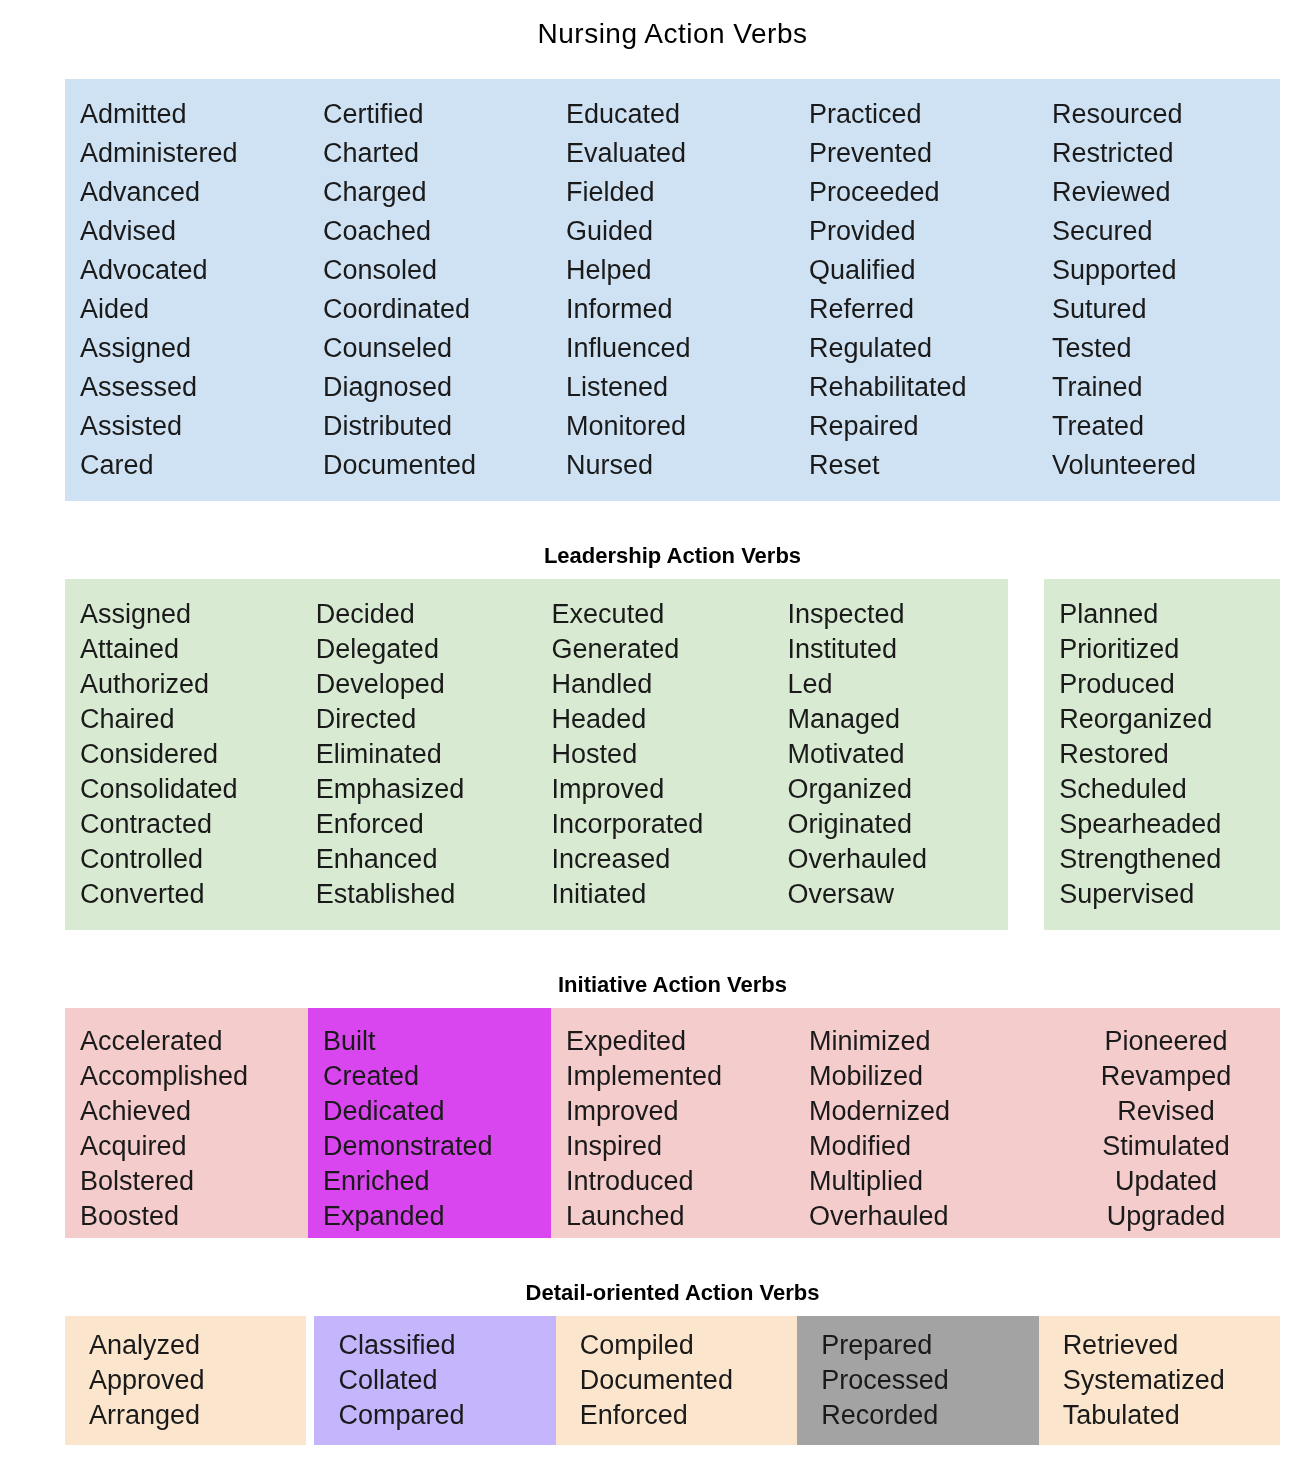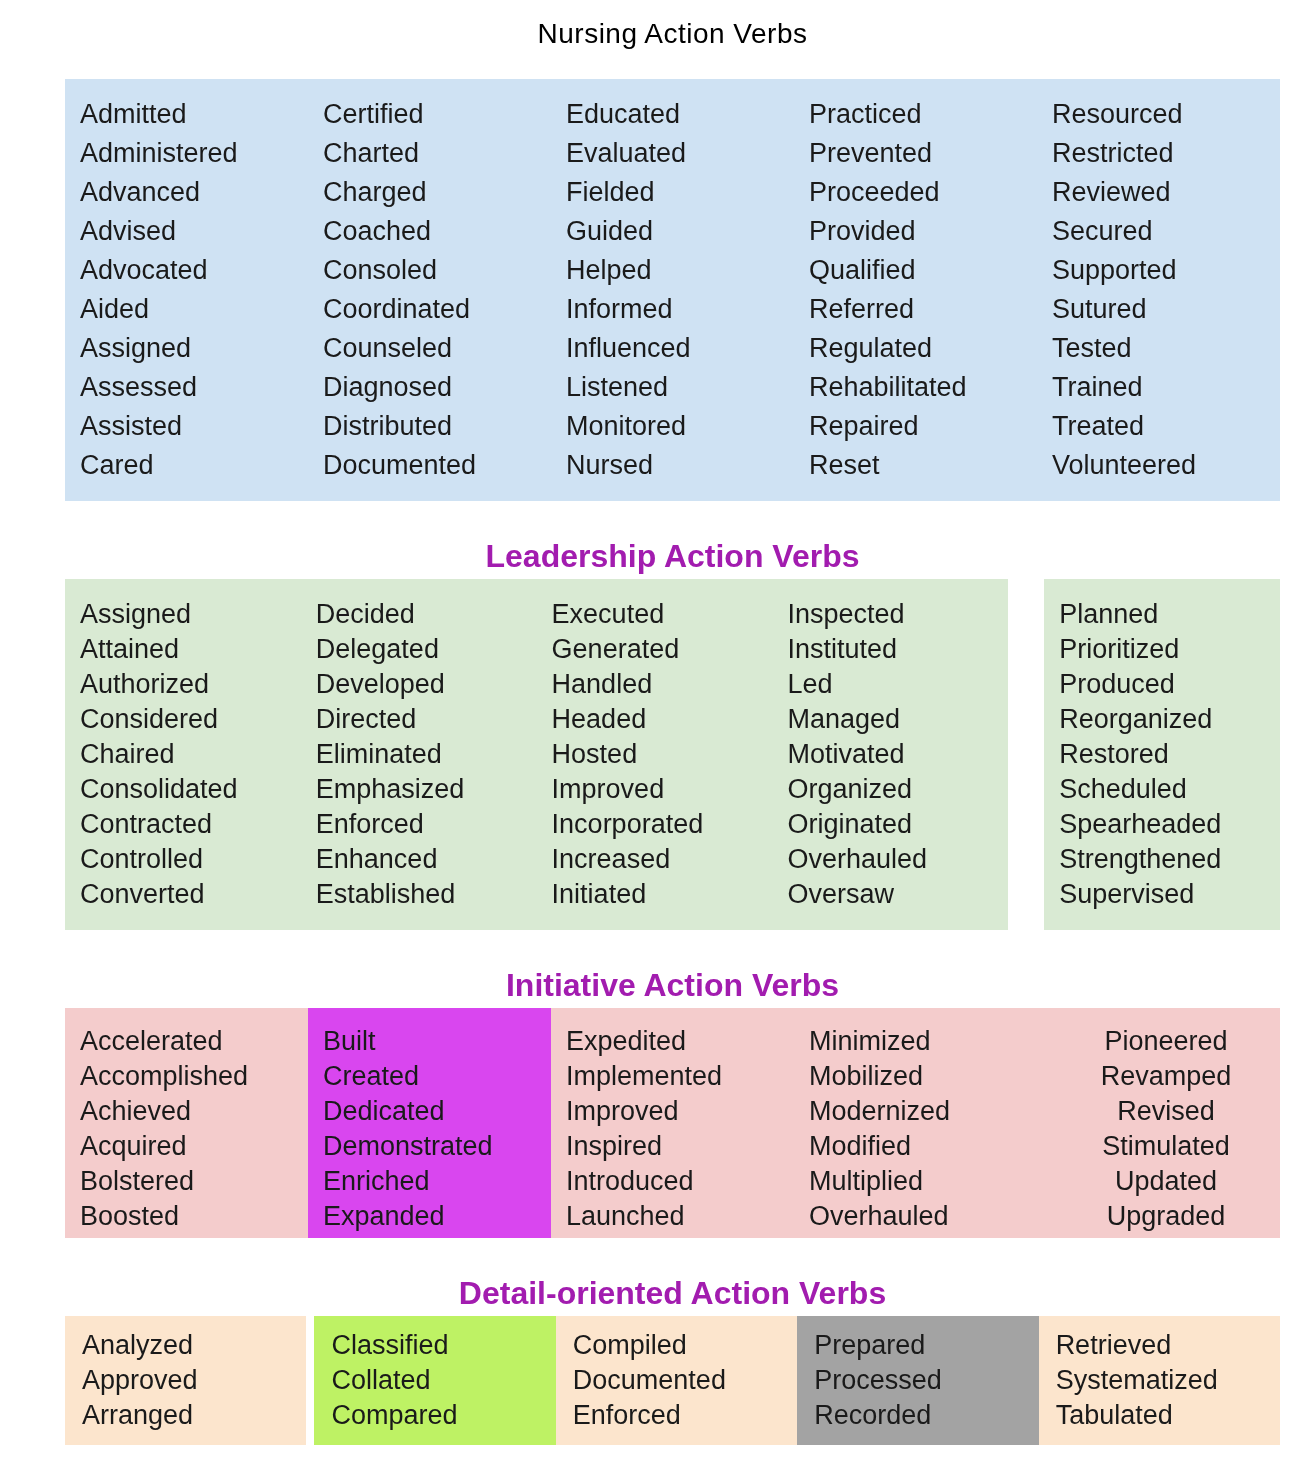--- a/index.html
+++ b/index.html
@@ -21,26 +21,26 @@
   h1.page-title {
     font-size: 28px;
     font-weight: 400;
     line-height: 42px;
     text-align: center;
     margin: 13px 0 0 0;
     color: #000000;
     letter-spacing: 0.5px;
   }
   h2.section-heading {
-    font-size: 32px;
+    font-size: 22px;
     font-weight: 700;
     line-height: 30px;
     text-align: center;
     margin: 40px 0 8px 0;
-    color: #a21caf;
+    color: #000000;
   }
   .verb-table {
     display: flex;
     margin-top: 24px;
   }
   .verb-table + .verb-table,
   h2.section-heading + .verb-table {
     margin-top: 0;
   }
   .col {
@@ -49,21 +49,21 @@
   }
   .verb {
     font-size: 27px;
     line-height: 35px;
     white-space: nowrap;
   }
   .sec0 .col { padding: 16px 0 16px 15px; }
   .sec0 .verb { line-height: 39px; }
   .sec1 .col { padding: 18px 0 18px 15px; }
   .sec2 .col { padding: 16px 0 4px 15px; }
-  .sec3 .col { padding: 12px 0 12px 17px; }
+  .sec3 .col { padding: 12px 0 12px 24px; }
 </style>
 </head>
 <body>
 
 <main class="page">
   <h1 class="page-title">Nursing Action Verbs</h1>
   <div id="sections">
       <div class="verb-table sec0">
         <div class="col" style="background: rgb(207, 226, 243);">
           <div class="verb">Admitted</div>
@@ -125,22 +125,22 @@
           <div class="verb">Treated</div>
           <div class="verb">Volunteered</div>
         </div>
       </div>
       <h2 class="section-heading">Leadership Action Verbs</h2>
       <div class="verb-table sec1">
         <div class="col" style="background: rgb(217, 234, 211);">
           <div class="verb">Assigned</div>
           <div class="verb">Attained</div>
           <div class="verb">Authorized</div>
+          <div class="verb">Chaired</div>
           <div class="verb">Considered</div>
-          <div class="verb">Chaired</div>
           <div class="verb">Consolidated</div>
           <div class="verb">Contracted</div>
           <div class="verb">Controlled</div>
           <div class="verb">Converted</div>
         </div>
         <div class="col" style="background: rgb(217, 234, 211);">
           <div class="verb">Decided</div>
           <div class="verb">Delegated</div>
           <div class="verb">Developed</div>
           <div class="verb">Directed</div>
@@ -227,21 +227,21 @@
           <div class="verb">Upgraded</div>
         </div>
       </div>
       <h2 class="section-heading">Detail-oriented Action Verbs</h2>
       <div class="verb-table sec3">
         <div class="col" style="background: rgb(252, 229, 205);">
           <div class="verb">Analyzed</div>
           <div class="verb">Approved</div>
           <div class="verb">Arranged</div>
         </div>
-        <div class="col" style="background: #bef264; margin-left: 8px;">
+        <div class="col" style="background: #c4b5fd; margin-left: 8px;">
           <div class="verb">Classified</div>
           <div class="verb">Collated</div>
           <div class="verb">Compared</div>
         </div>
         <div class="col" style="background: rgb(252, 229, 205);">
           <div class="verb">Compiled</div>
           <div class="verb">Documented</div>
           <div class="verb">Enforced</div>
         </div>
         <div class="col" style="background: #a3a3a3;">

